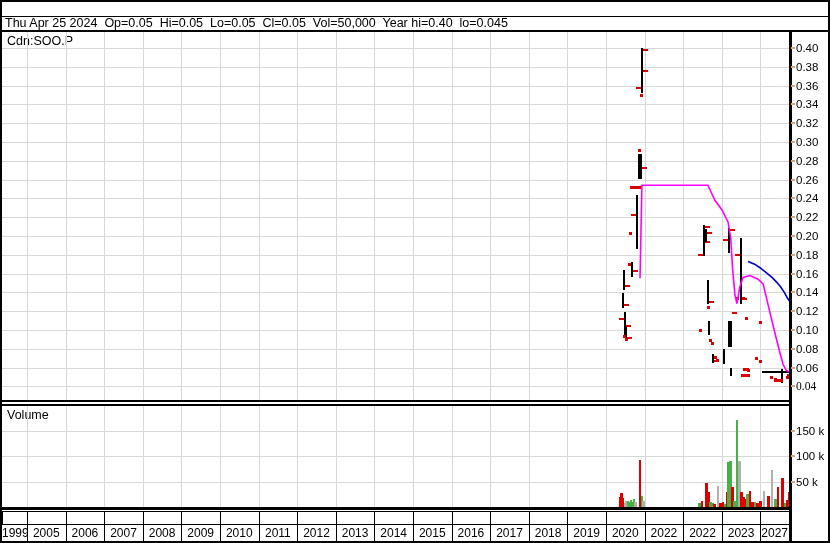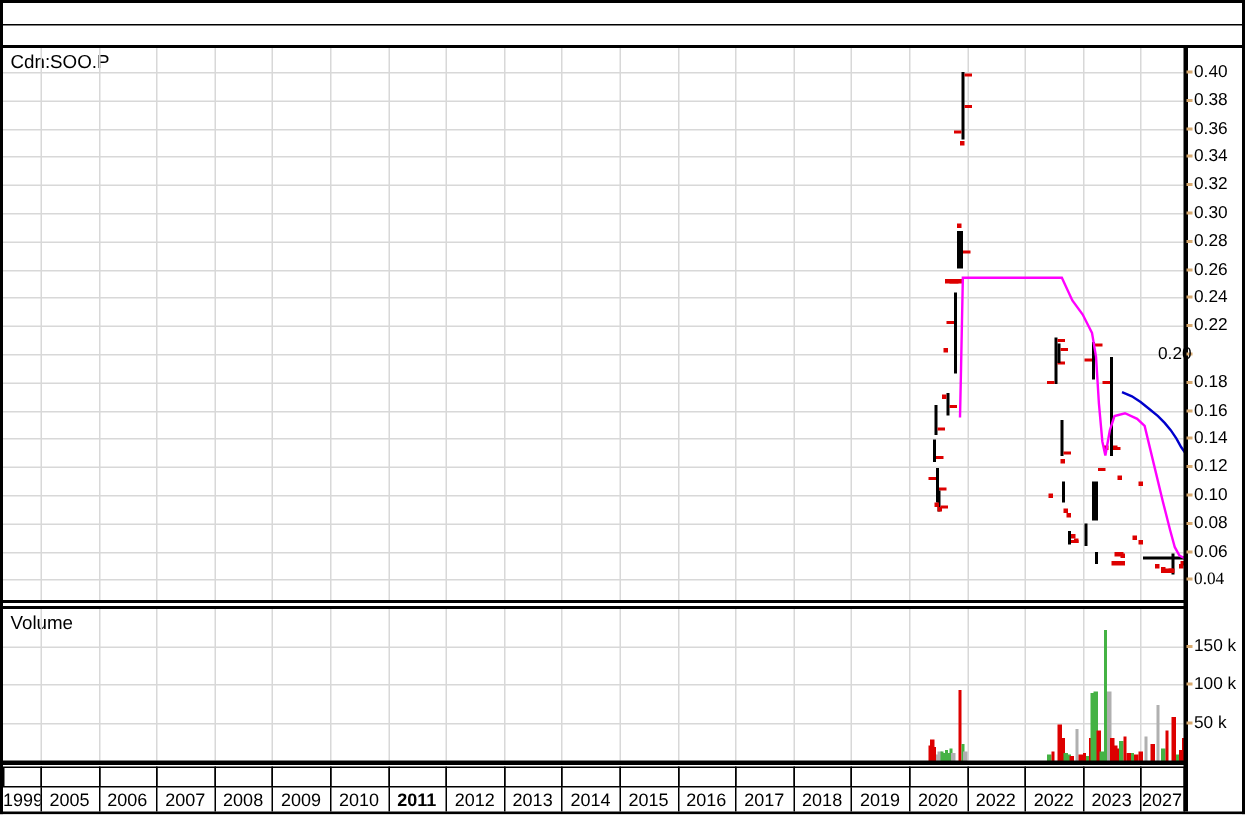--- a/index.html
+++ b/index.html
@@ -9,20 +9,21 @@
   .hdr-text{white-space:pre;font-size:12.5px;line-height:13px;}
   .panel-label{font-size:12.5px;}
   .tick-label{font-size:11.5px;line-height:12px;white-space:pre;}
   .year-label{font-size:12px;line-height:15px;text-align:center;overflow:hidden;}
 </style>
 </head>
 <body>
 
 <div class="root">
 
+  <div class="abs hdr-text" style="left:5px;top:17px;">Thu Apr 25 2024  Op=0.05  Hi=0.05  Lo=0.05  Cl=0.05  Vol=50,000  Year hi=0.40  lo=0.045</div>
 
   <div class="abs panel-label" style="left:7px;top:34px;">Cdn:SOO.P</div>
   <div class="abs panel-label" style="left:7px;top:408px;">Volume</div>
 
   <div id="grid-layer" class="abs" style="left:0;top:0;width:830px;height:543px;">
       <div class="abs" style="left: 27px; top: 31px; width: 1px; height: 369px; background: rgb(216, 216, 216);"></div>
       <div class="abs" style="left: 27px; top: 406px; width: 1px; height: 101px; background: rgb(216, 216, 216);"></div>
       <div class="abs" style="left: 65.6px; top: 31px; width: 1px; height: 369px; background: rgb(216, 216, 216);"></div>
       <div class="abs" style="left: 65.6px; top: 406px; width: 1px; height: 101px; background: rgb(216, 216, 216);"></div>
       <div class="abs" style="left: 104.2px; top: 31px; width: 1px; height: 369px; background: rgb(216, 216, 216);"></div>
@@ -239,21 +240,21 @@
       <div class="abs tick-label" style="left: 796px; top: 136px;">0.30</div>
       <div class="abs" style="left: 791px; top: 159.8px; width: 4px; height: 2px; background: rgb(216, 170, 112);"></div>
       <div class="abs tick-label" style="left: 796px; top: 154.8px;">0.28</div>
       <div class="abs" style="left: 791px; top: 178.6px; width: 4px; height: 2px; background: rgb(216, 170, 112);"></div>
       <div class="abs tick-label" style="left: 796px; top: 173.6px;">0.26</div>
       <div class="abs" style="left: 791px; top: 197.4px; width: 4px; height: 2px; background: rgb(216, 170, 112);"></div>
       <div class="abs tick-label" style="left: 796px; top: 192.4px;">0.24</div>
       <div class="abs" style="left: 791px; top: 216.2px; width: 4px; height: 2px; background: rgb(216, 170, 112);"></div>
       <div class="abs tick-label" style="left: 796px; top: 211.2px;">0.22</div>
       <div class="abs" style="left: 791px; top: 235px; width: 4px; height: 2px; background: rgb(216, 170, 112);"></div>
-      <div class="abs tick-label" style="left: 772px; top: 230px;">0.20</div>
+      <div class="abs tick-label" style="left: 796px; top: 230px;">0.20</div>
       <div class="abs" style="left: 791px; top: 253.8px; width: 4px; height: 2px; background: rgb(216, 170, 112);"></div>
       <div class="abs tick-label" style="left: 796px; top: 248.8px;">0.18</div>
       <div class="abs" style="left: 791px; top: 272.6px; width: 4px; height: 2px; background: rgb(216, 170, 112);"></div>
       <div class="abs tick-label" style="left: 796px; top: 267.6px;">0.16</div>
       <div class="abs" style="left: 791px; top: 291.4px; width: 4px; height: 2px; background: rgb(216, 170, 112);"></div>
       <div class="abs tick-label" style="left: 796px; top: 286.4px;">0.14</div>
       <div class="abs" style="left: 791px; top: 310.2px; width: 4px; height: 2px; background: rgb(216, 170, 112);"></div>
       <div class="abs tick-label" style="left: 796px; top: 305.2px;">0.12</div>
       <div class="abs" style="left: 791px; top: 329px; width: 4px; height: 2px; background: rgb(216, 170, 112);"></div>
       <div class="abs tick-label" style="left: 796px; top: 324px; text-align: center;">0.10</div>
@@ -285,21 +286,21 @@
       <div class="abs" style="left: 181.4px; top: 525px; width: 1px; height: 16px; background: rgb(0, 0, 0);"></div>
       <div class="abs year-label" style="left: 142.8px; top: 526px; width: 38.6px;">2008</div>
       <div class="abs" style="left: 181.4px; top: 511px; width: 37.6px; height: 12px; background: transparent; border: 1px solid rgb(0, 0, 0);"></div>
       <div class="abs" style="left: 220px; top: 525px; width: 1px; height: 16px; background: rgb(0, 0, 0);"></div>
       <div class="abs year-label" style="left: 181.4px; top: 526px; width: 38.6px;">2009</div>
       <div class="abs" style="left: 220px; top: 511px; width: 37.6px; height: 12px; background: transparent; border: 1px solid rgb(0, 0, 0);"></div>
       <div class="abs" style="left: 258.6px; top: 525px; width: 1px; height: 16px; background: rgb(0, 0, 0);"></div>
       <div class="abs year-label" style="left: 220px; top: 526px; width: 38.6px;">2010</div>
       <div class="abs" style="left: 258.6px; top: 511px; width: 37.6px; height: 12px; background: transparent; border: 1px solid rgb(0, 0, 0);"></div>
       <div class="abs" style="left: 297.2px; top: 525px; width: 1px; height: 16px; background: rgb(0, 0, 0);"></div>
-      <div class="abs year-label" style="left: 258.6px; top: 526px; width: 38.6px; font-weight: bold;">2011</div>
+      <div class="abs year-label" style="left: 258.6px; top: 526px; width: 38.6px;">2011</div>
       <div class="abs" style="left: 297.2px; top: 511px; width: 37.6px; height: 12px; background: transparent; border: 1px solid rgb(0, 0, 0);"></div>
       <div class="abs" style="left: 335.8px; top: 525px; width: 1px; height: 16px; background: rgb(0, 0, 0);"></div>
       <div class="abs year-label" style="left: 297.2px; top: 526px; width: 38.6px;">2012</div>
       <div class="abs" style="left: 335.8px; top: 511px; width: 37.6px; height: 12px; background: transparent; border: 1px solid rgb(0, 0, 0);"></div>
       <div class="abs" style="left: 374.4px; top: 525px; width: 1px; height: 16px; background: rgb(0, 0, 0);"></div>
       <div class="abs year-label" style="left: 335.8px; top: 526px; width: 38.6px;">2013</div>
       <div class="abs" style="left: 374.4px; top: 511px; width: 37.6px; height: 12px; background: transparent; border: 1px solid rgb(0, 0, 0);"></div>
       <div class="abs" style="left: 413px; top: 525px; width: 1px; height: 16px; background: rgb(0, 0, 0);"></div>
       <div class="abs year-label" style="left: 374.4px; top: 526px; width: 38.6px;">2014</div>
       <div class="abs" style="left: 413px; top: 511px; width: 37.6px; height: 12px; background: transparent; border: 1px solid rgb(0, 0, 0);"></div>

